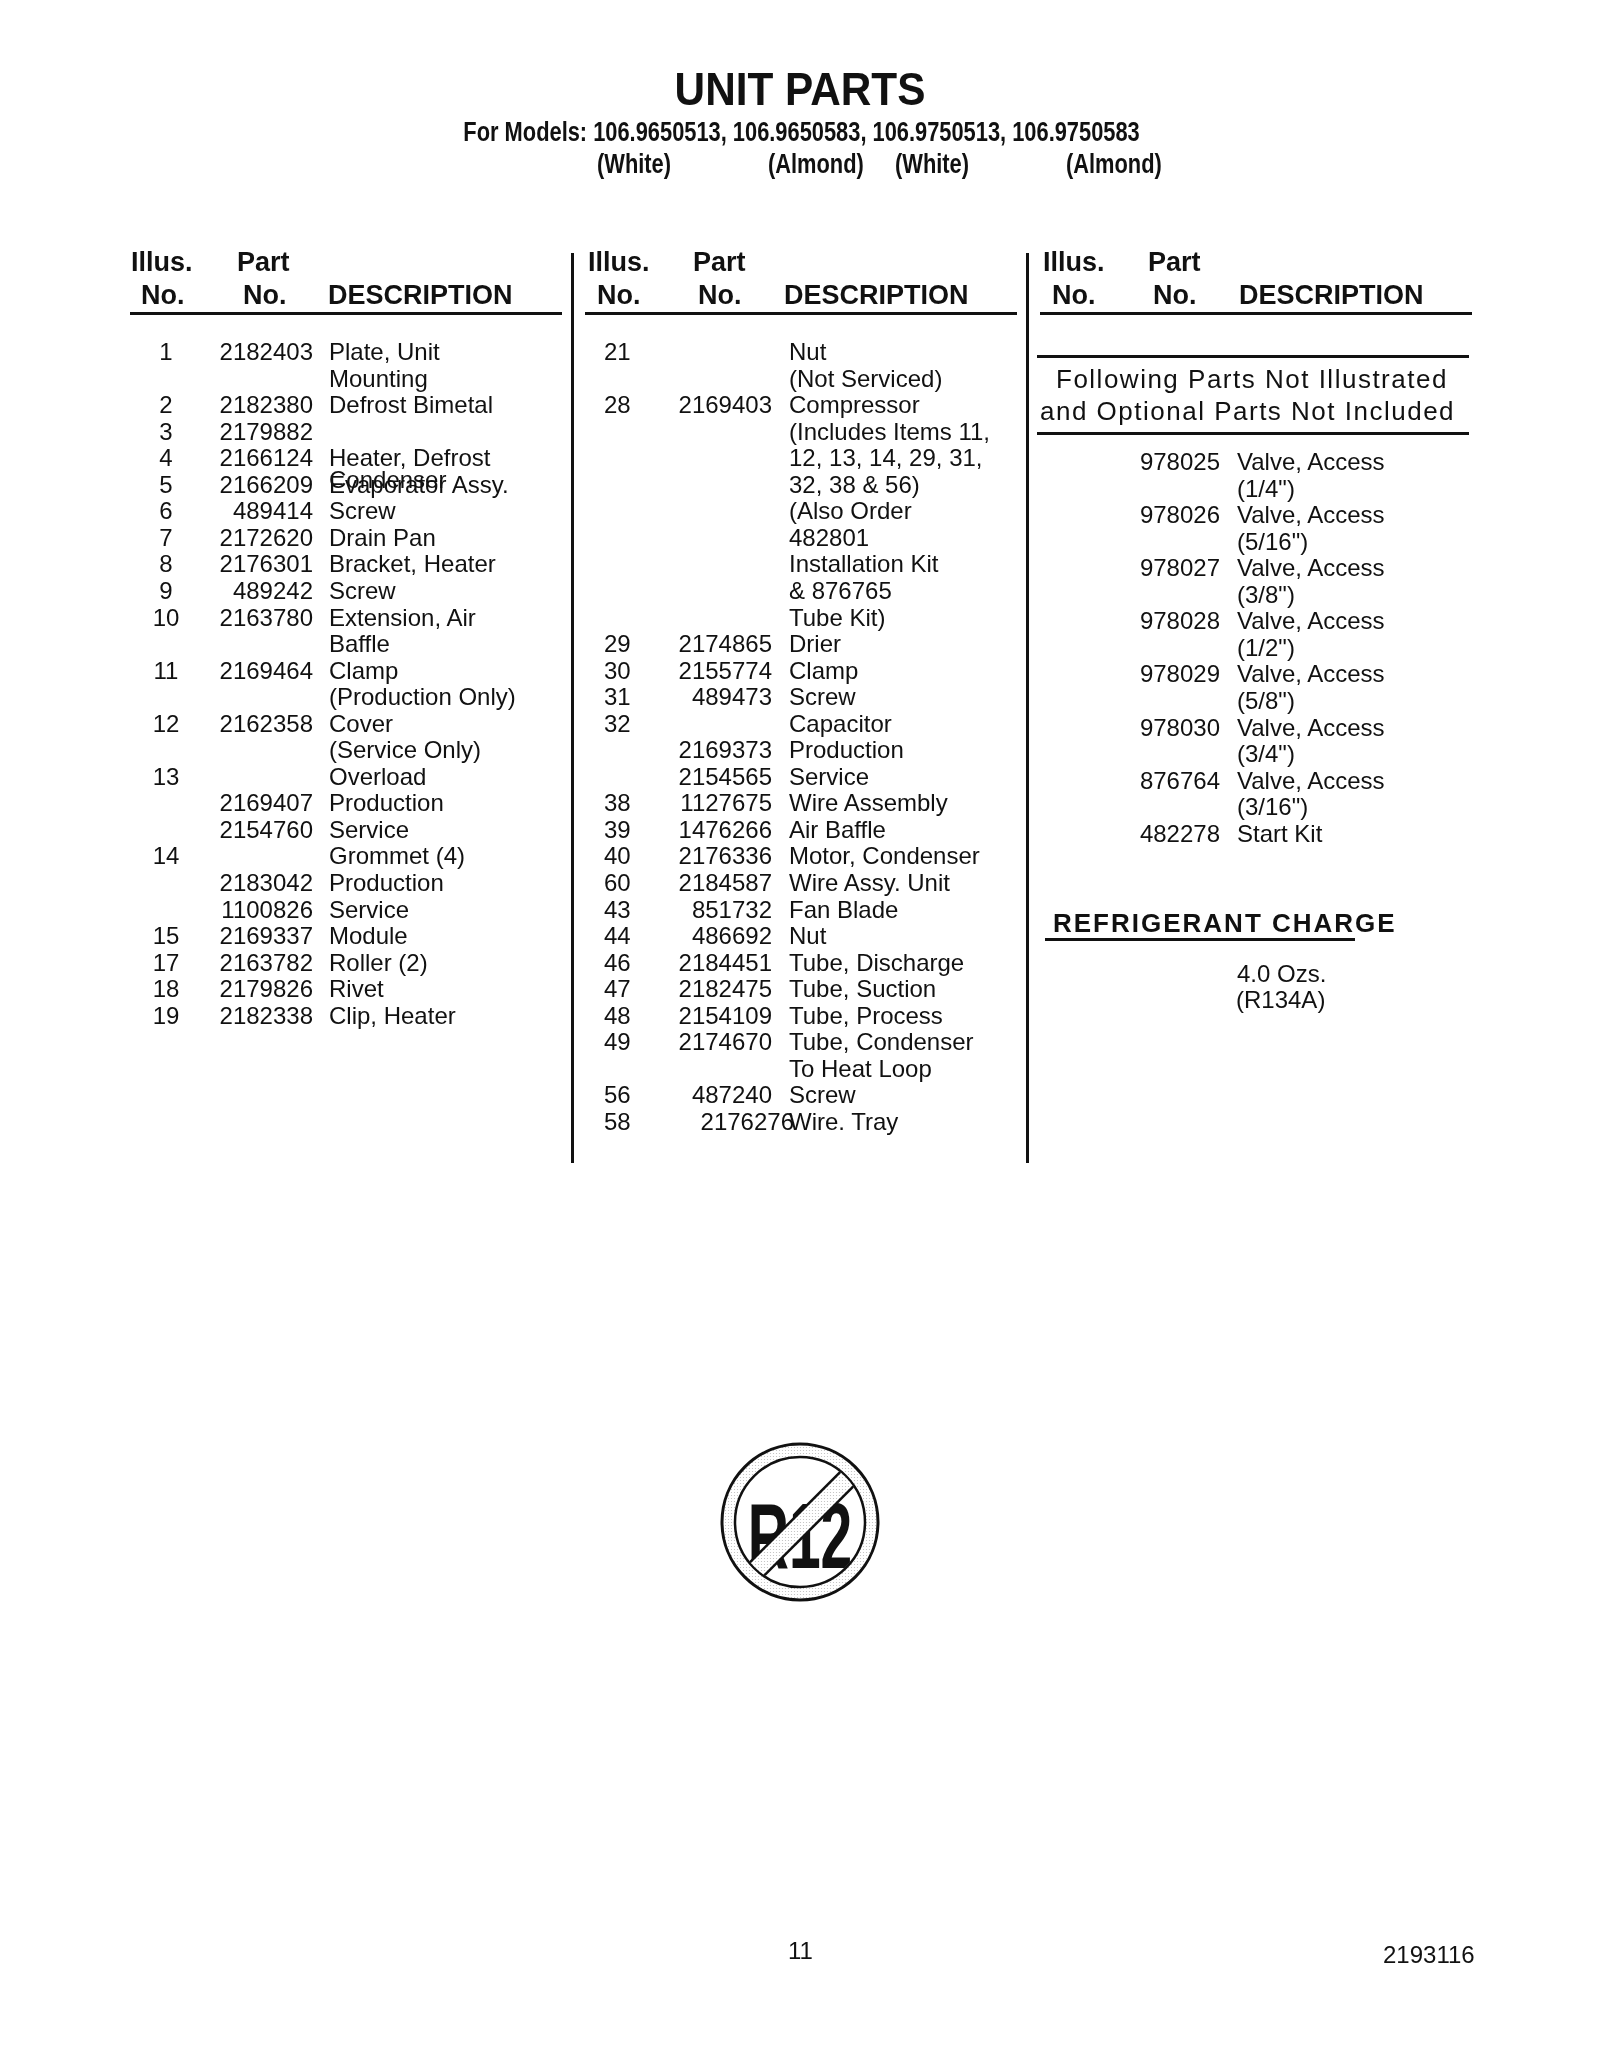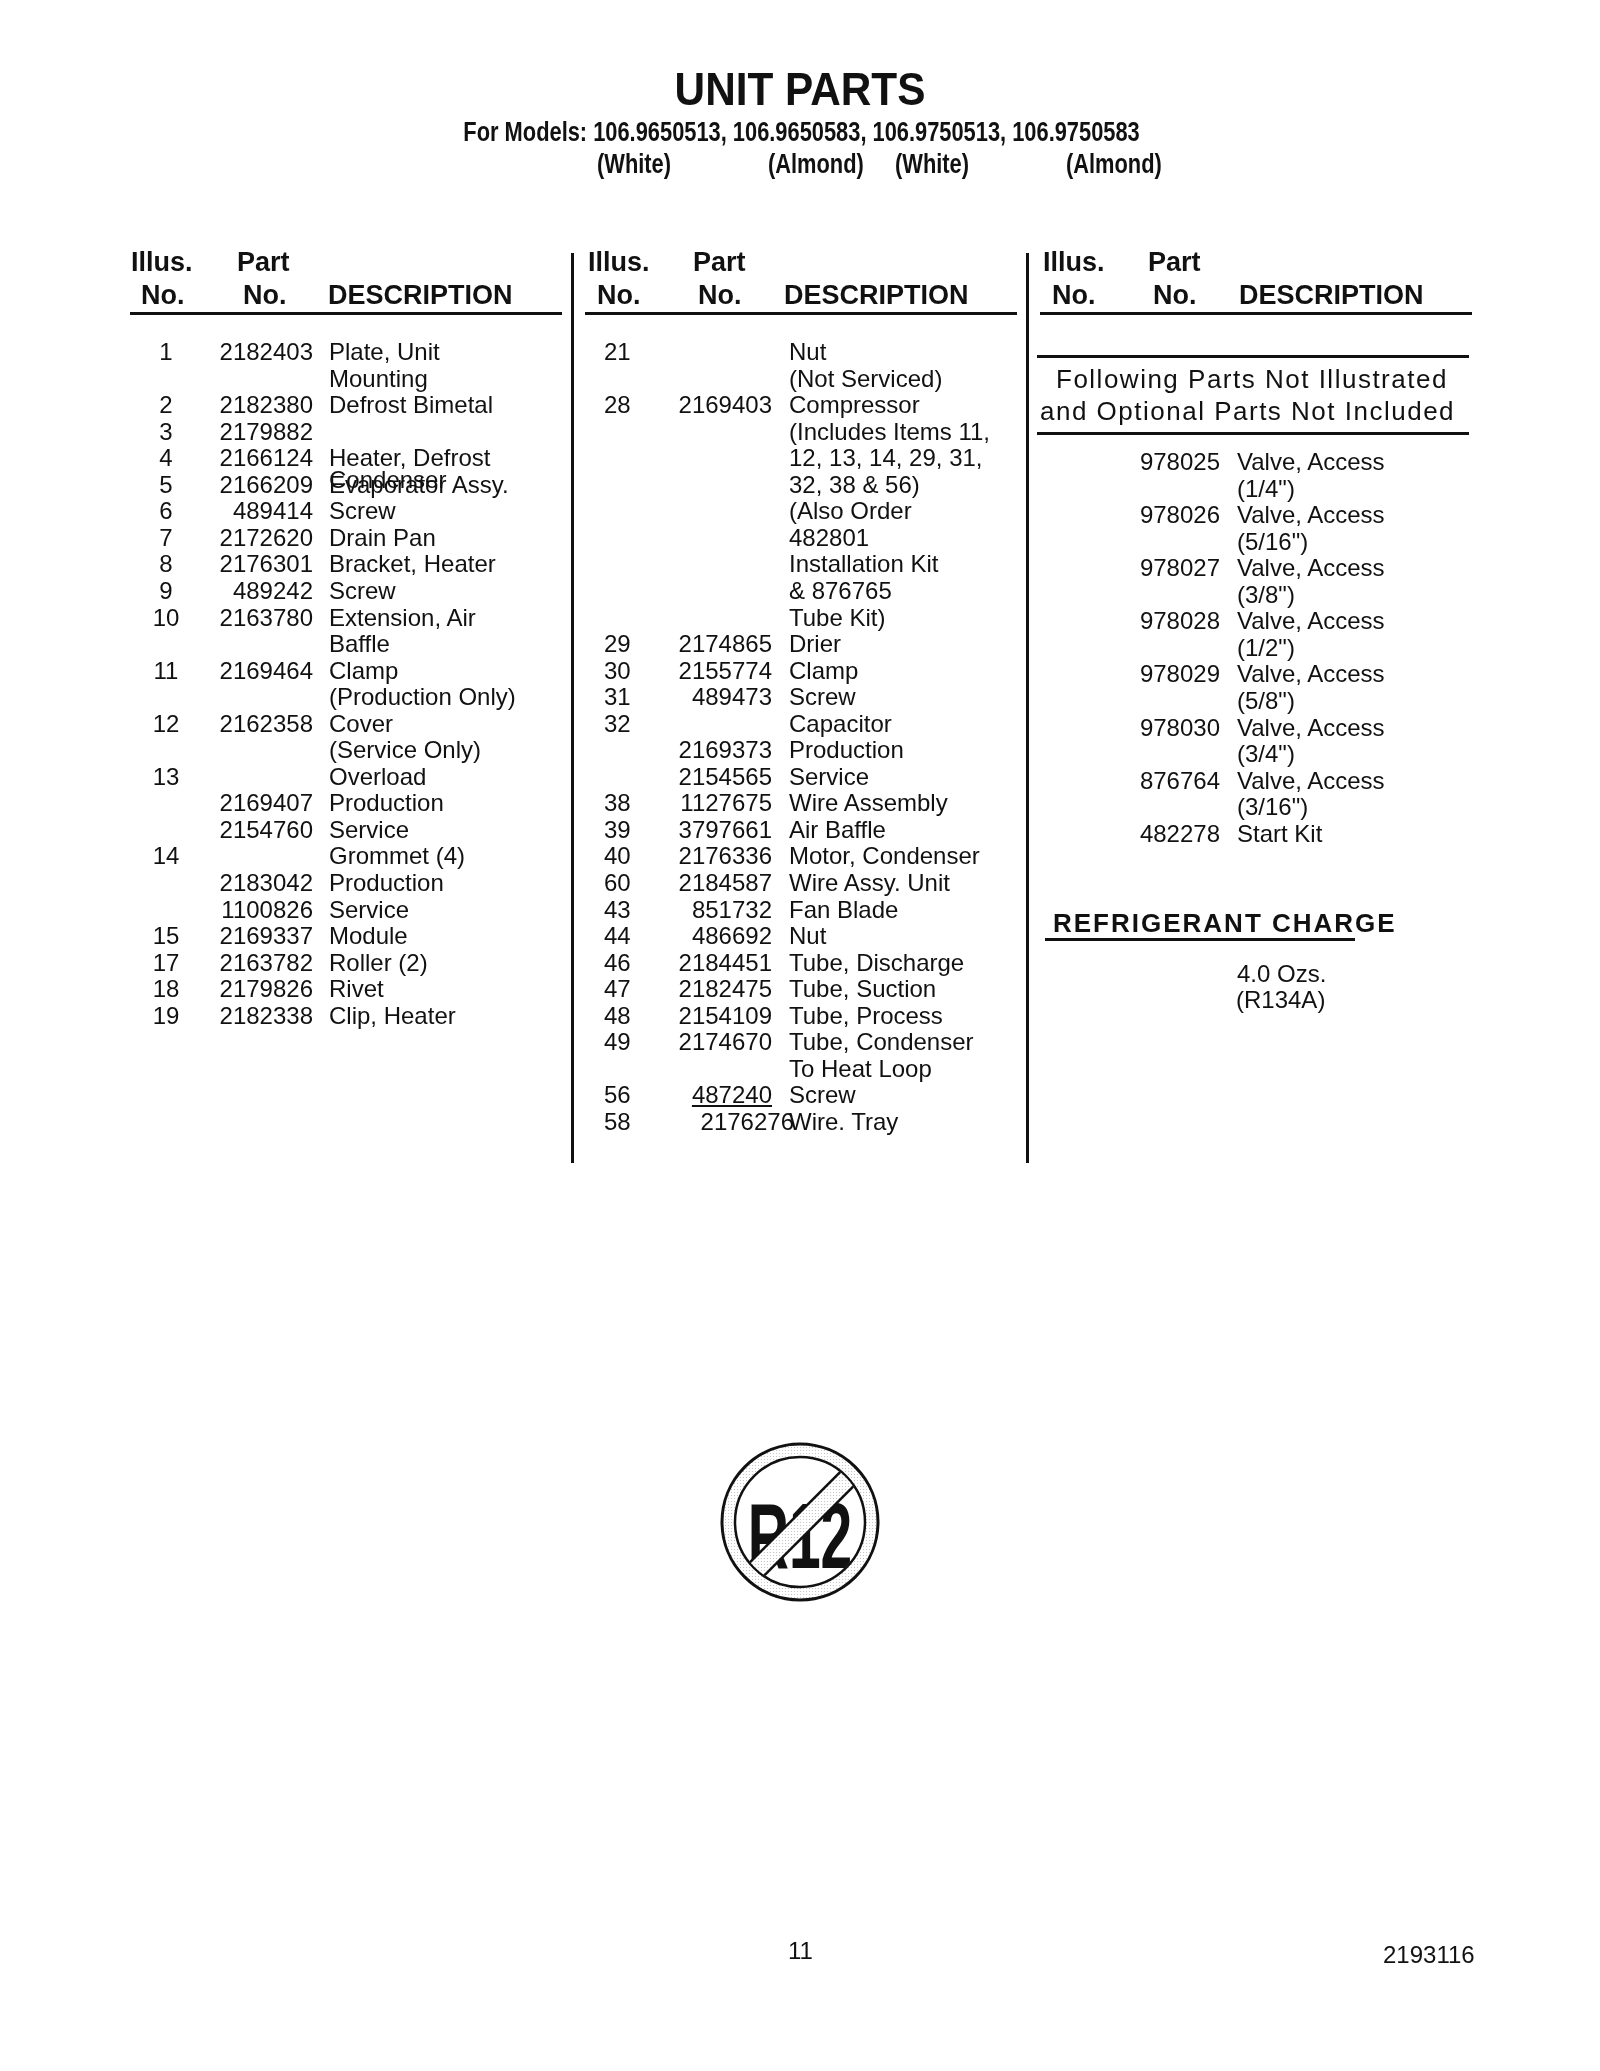--- a/index.html
+++ b/index.html
@@ -278,21 +278,21 @@
       <span class="part" style="left: 652px; width: 120px;">2154565</span>
       <span class="desc" style="left: 789px;">Service</span>
     </div>
     <div class="row" style="left: 0px; top: 790.35px;">
       <span class="illus" style="left: 604px; width: 60px; text-align: left;">38</span>
       <span class="part" style="left: 652px; width: 120px;">1127675</span>
       <span class="desc" style="left: 789px;">Wire Assembly</span>
     </div>
     <div class="row" style="left: 0px; top: 816.9px;">
       <span class="illus" style="left: 604px; width: 60px; text-align: left;">39</span>
-      <span class="part" style="left: 652px; width: 120px;">3797661</span>
+      <span class="part" style="left: 652px; width: 120px;">1476266</span>
       <span class="desc" style="left: 789px;">Air Baffle</span>
     </div>
     <div class="row" style="left: 0px; top: 843.45px;">
       <span class="illus" style="left: 604px; width: 60px; text-align: left;">40</span>
       <span class="part" style="left: 652px; width: 120px;">2176336</span>
       <span class="desc" style="left: 789px;">Motor, Condenser</span>
     </div>
     <div class="row" style="left: 0px; top: 870px;">
       <span class="illus" style="left: 604px; width: 60px; text-align: left;">60</span>
       <span class="part" style="left: 652px; width: 120px;">2184587</span>
@@ -328,21 +328,21 @@
       <span class="part" style="left: 652px; width: 120px;">2174670</span>
       <span class="desc" style="left: 789px;">Tube, Condenser</span>
     </div>
     <div class="row" style="left: 0px; top: 1055.85px;">
       <span class="illus" style="left: 604px; width: 60px; text-align: left;"></span>
       <span class="part" style="left: 652px; width: 120px;"></span>
       <span class="desc" style="left: 789px;">To Heat Loop</span>
     </div>
     <div class="row" style="left: 0px; top: 1082.4px;">
       <span class="illus" style="left: 604px; width: 60px; text-align: left;">56</span>
-      <span class="part" style="left: 652px; width: 120px; text-decoration: underline;">487240</span>
+      <span class="part" style="left: 652px; width: 120px;">487240</span>
       <span class="desc" style="left: 789px;">Screw</span>
     </div>
     <div class="row" style="left: 0px; top: 1108.95px;">
       <span class="illus" style="left: 604px; width: 60px; text-align: left;">58</span>
       <span class="part" style="left: 674px; width: 120px;">2176276</span>
       <span class="desc" style="left: 789px;">Wire. Tray</span>
     </div>
   </div>
 
 <div class="hrule" style="left:1037px; top:355px; width:432px;"></div>

